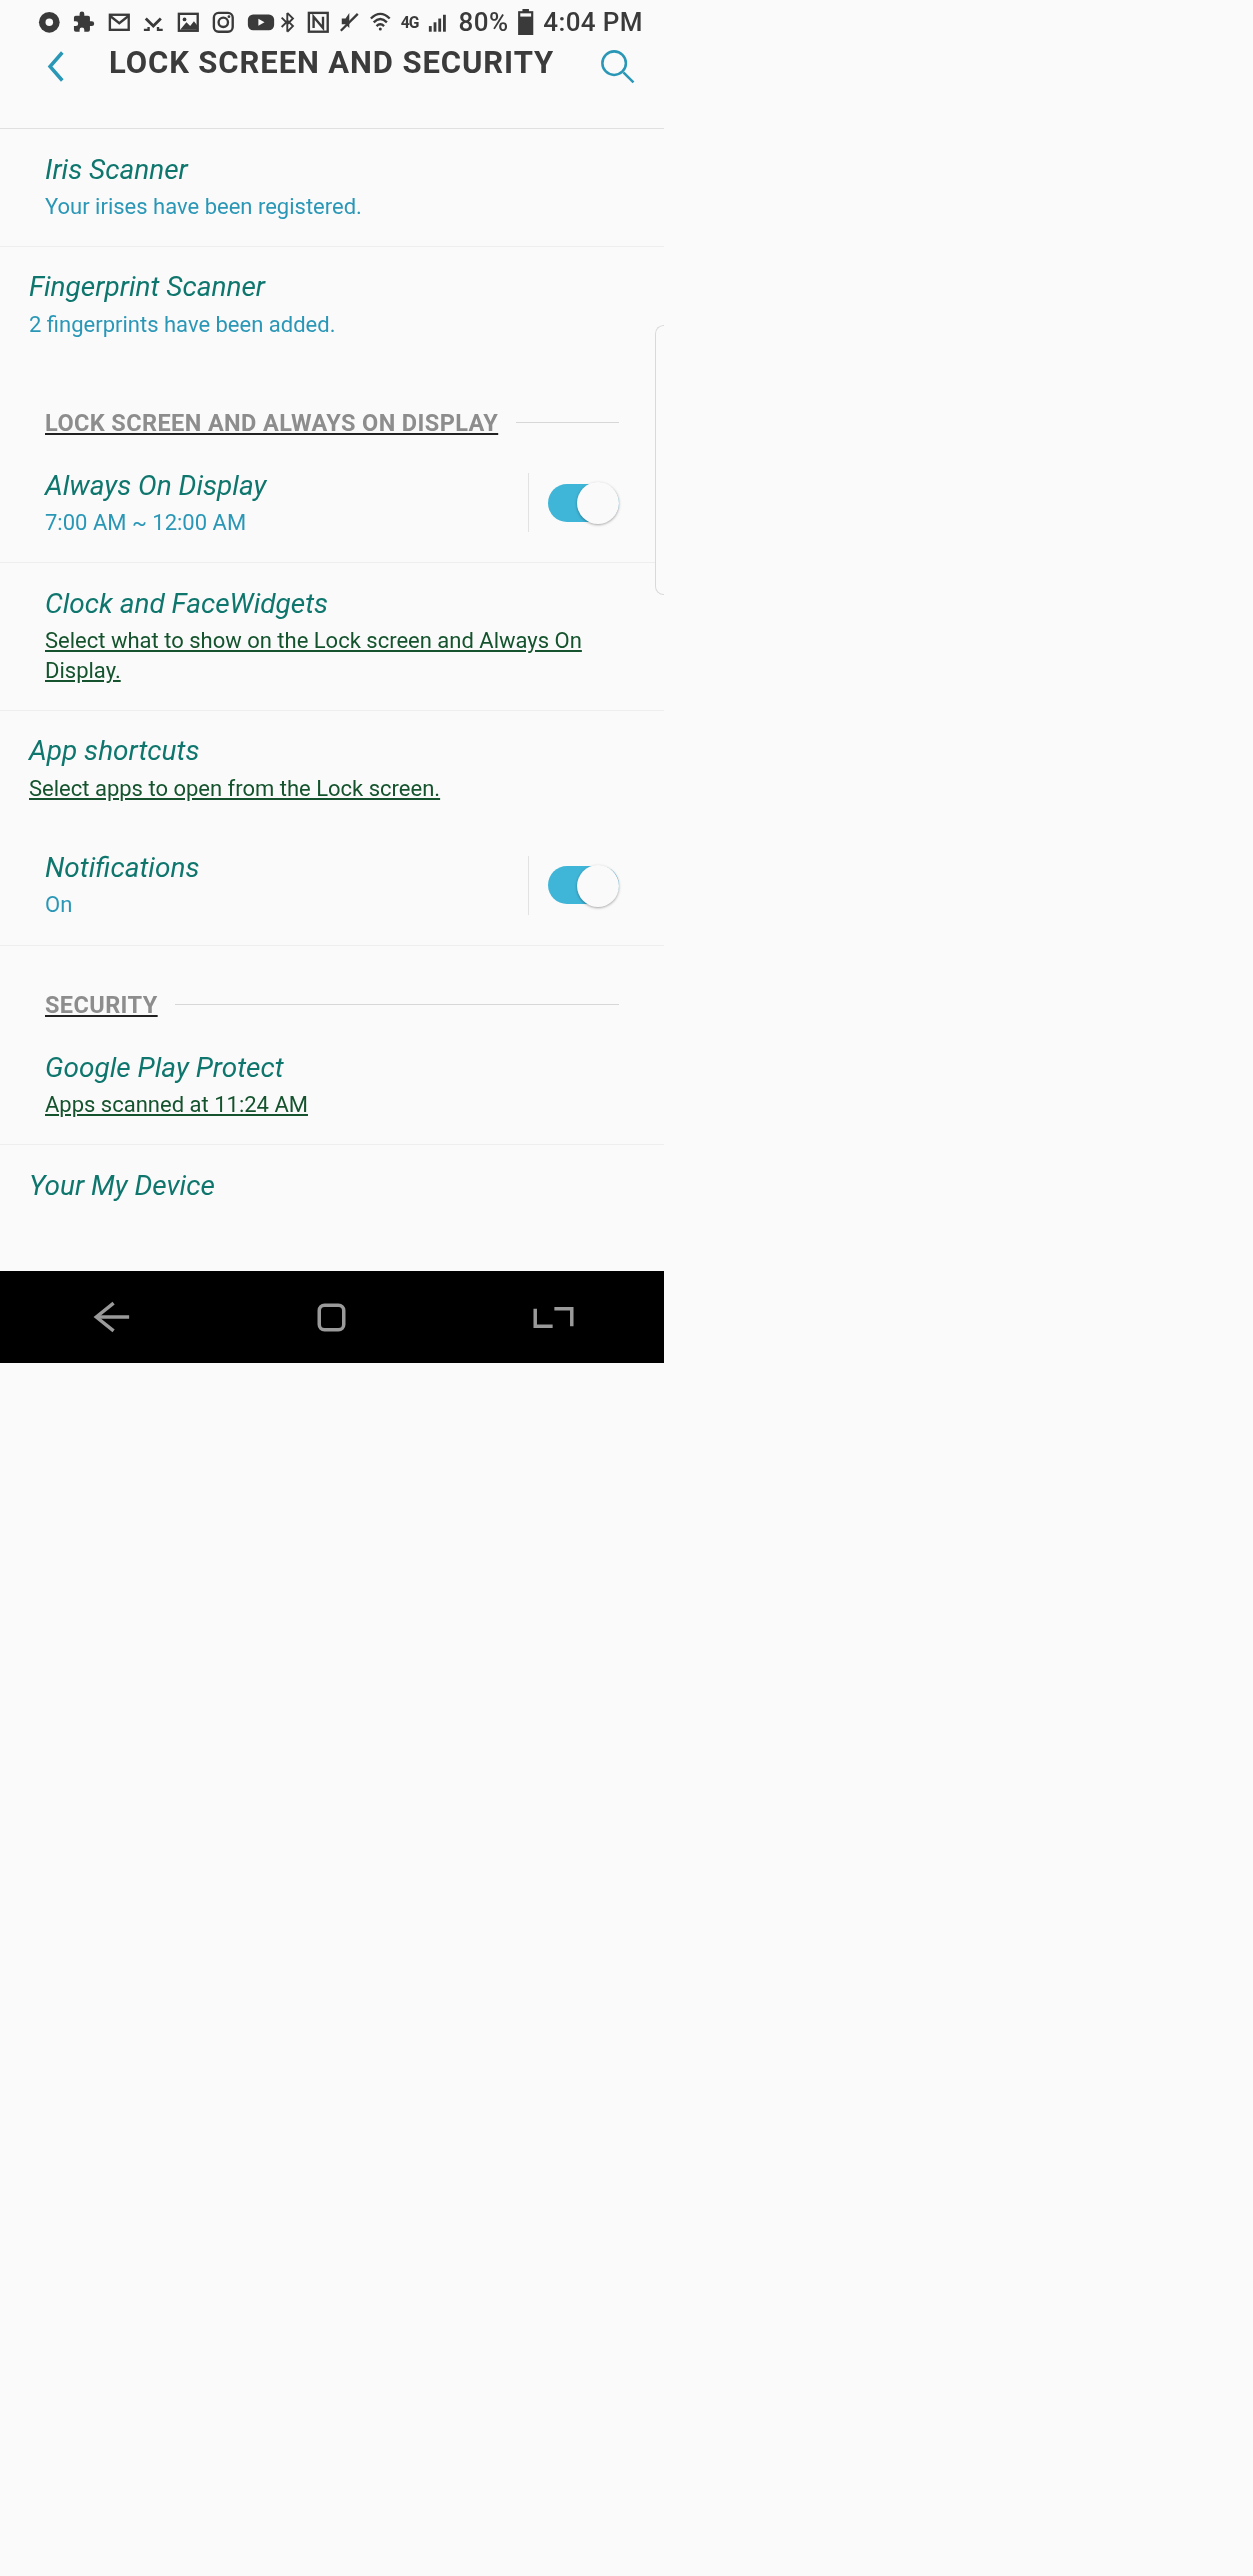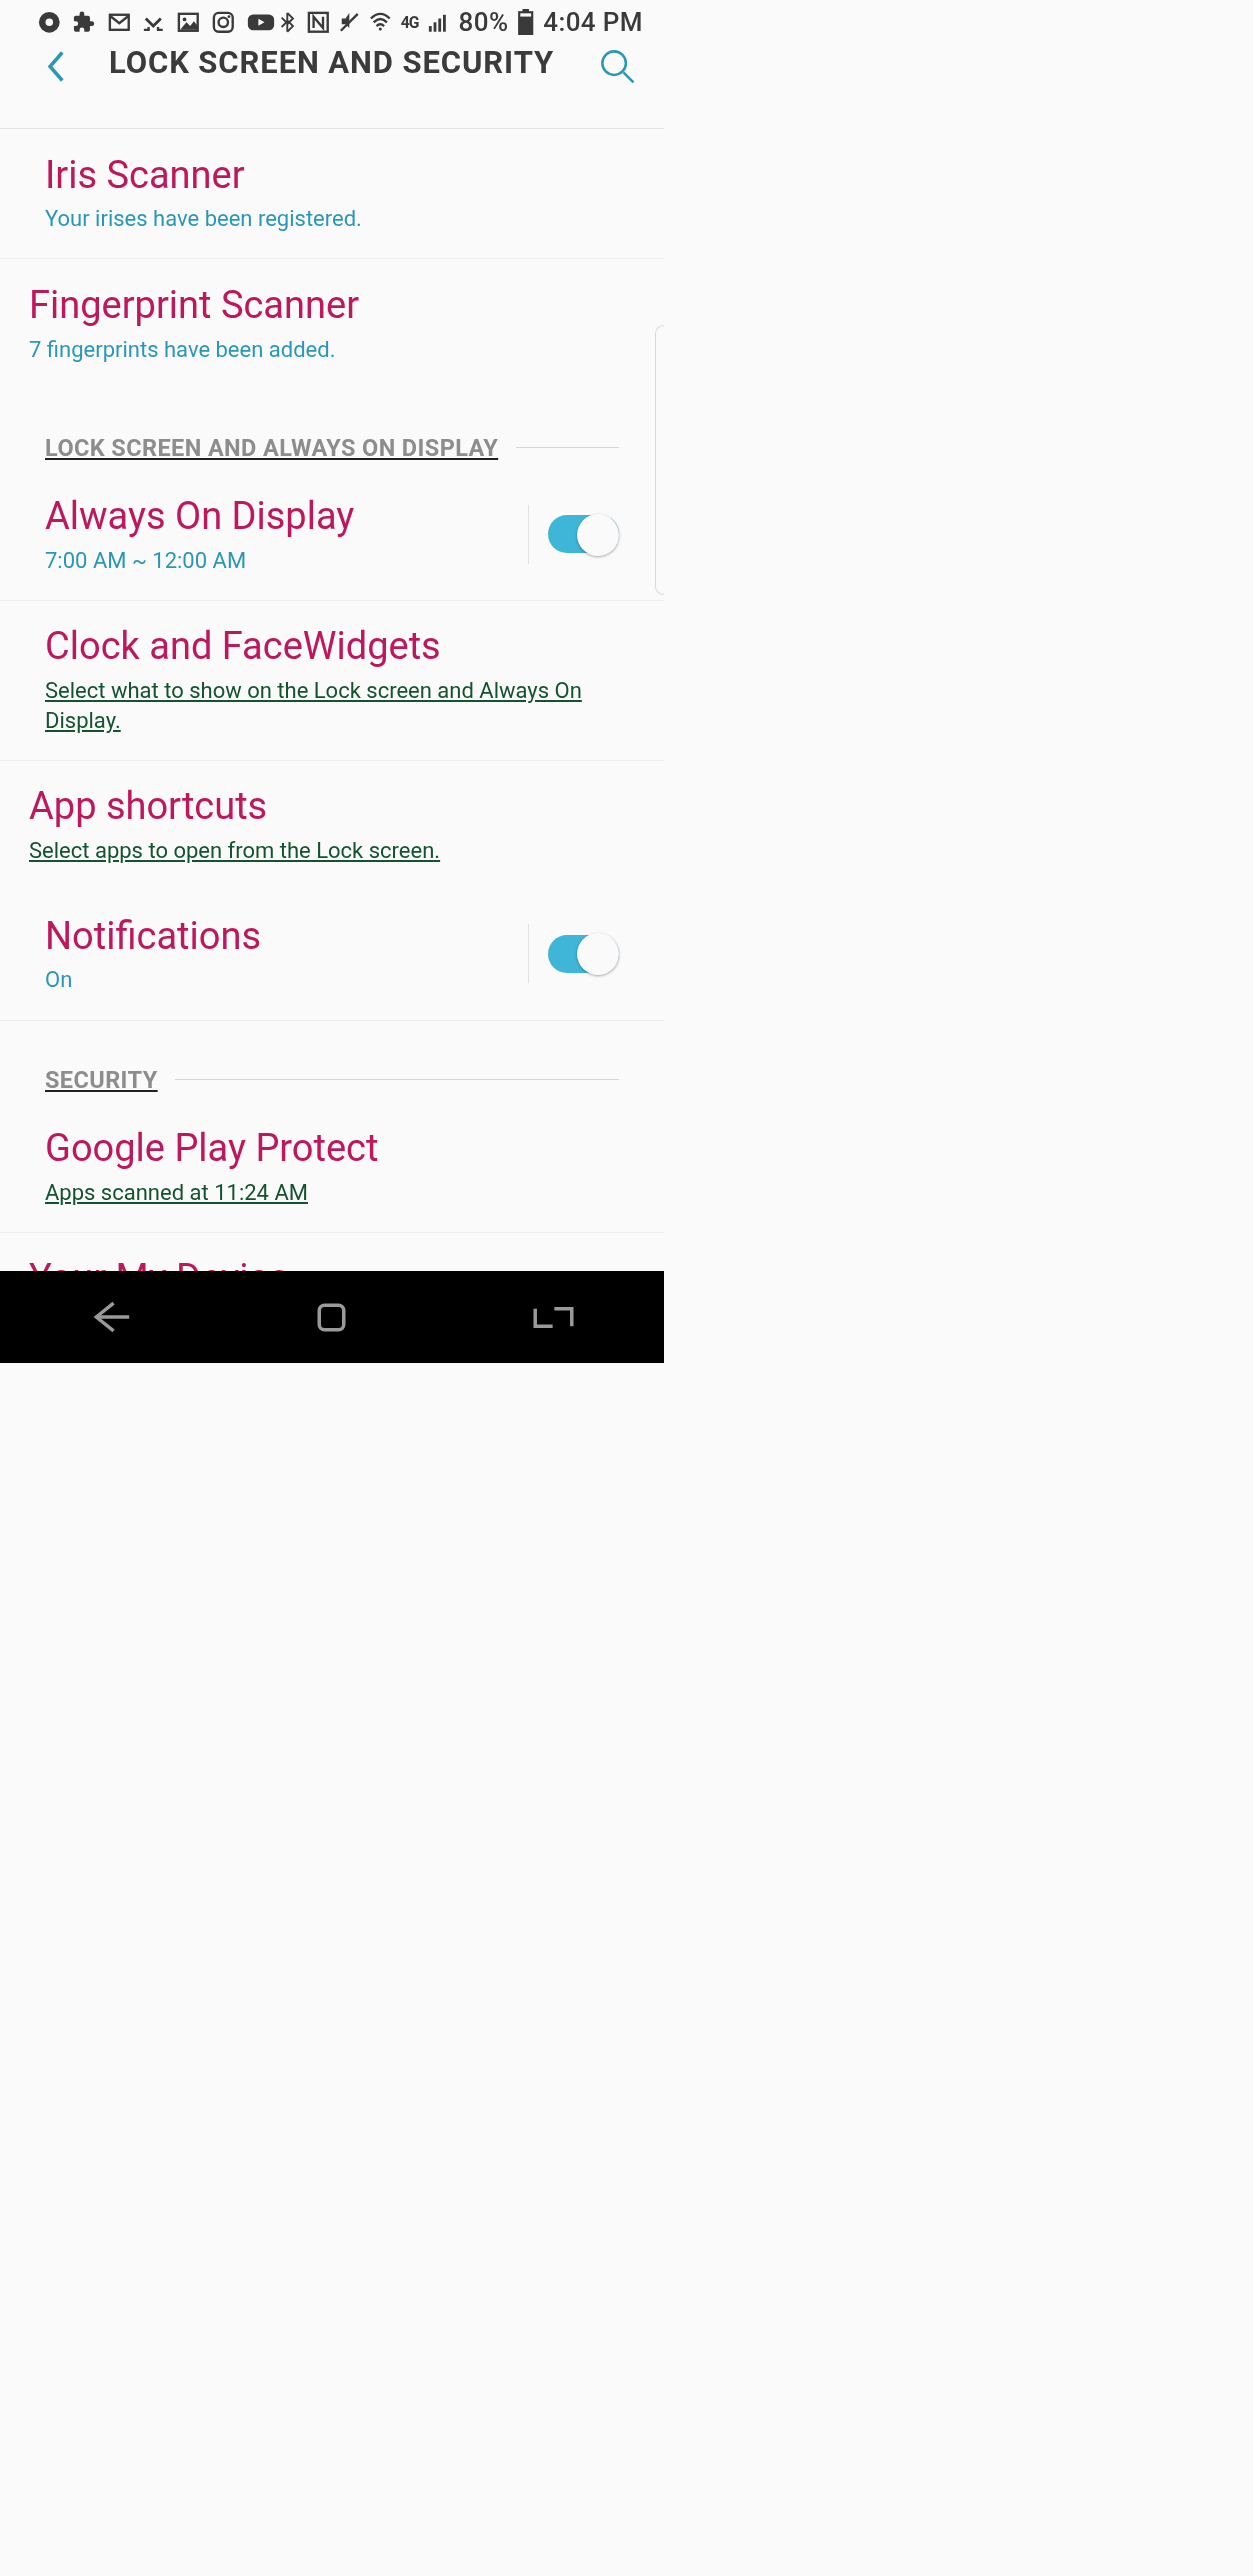--- a/index.html
+++ b/index.html
@@ -20,21 +20,21 @@
   .back svg { width: 22.6px; height: 35px; stroke: #2a97b7; stroke-width: 4; fill: none; }
   .app-title { flex: 1; font-size: 31px; font-weight: 700; letter-spacing: 0.9px; color: #3b3b3b; margin-left: 31px; }
   .search-btn { width: 45px; height: 45px; display: flex; align-items: center; justify-content: center; }
   .search-btn svg { width: 37px; height: 37px; stroke: #2a97b7; stroke-width: 3; fill: none; }
 
   
   .list { flex: 1; overflow: hidden; }
   .row { padding: 22.6px 45px 24.4px; border-bottom: 0.9px solid #eeeeee; display: flex; align-items: center; }
   .row.noborder { border-bottom: none; padding-left: 29px; }
   .row-body { flex: 1; min-width: 0; }
-  .row-title { font-size: 38px; color: #be185d; line-height: 1.25; font-weight: 400; }
+  .row-title { font-size: 28px; color: #0f766e; line-height: 1.25; font-weight: 400; font-style: italic; }
   .row-sub { font-size: 22px; line-height: 1.35; margin-top: 5.2px; }
   .sub-accent { color: #2a97b7; }
   .sub-grey { color: #14532d; text-decoration: underline; }
   .section-hdr { display: flex; align-items: center; padding: 45px 45px 8.7px; gap: 17.4px; text-decoration: underline; }
   .section-hdr span { font-size: 23.5px; font-weight: 700; letter-spacing: 0.4px; color: #8d8d8d; white-space: nowrap; }
   .section-hdr .line { flex: 1; height: 0.9px; background: #d7d7d7; }
   .toggle-wrap { display: flex; align-items: center; padding-left: 19px; height: 59px; border-left: 0.9px solid #e2e2e2; margin-left: 14px; }
   .toggle { width: 71px; height: 38px; border-radius: 19px; position: relative; background: #3fb6d8; }
   .toggle .knob { position: absolute; right: 0; top: -1.7px; width: 42px; height: 42px; border-radius: 50%; background: #fafafa; box-shadow: 0 0.9px 2.6px rgba(0,0,0,0.35); }
 
@@ -165,21 +165,21 @@
     <div class="row">
       <div class="row-body">
         <div class="row-title">Iris Scanner</div>
         <div class="row-sub sub-accent">Your irises have been registered.</div>
       </div>
     </div>
 
     <div class="row noborder">
       <div class="row-body">
         <div class="row-title">Fingerprint Scanner</div>
-        <div class="row-sub sub-accent">7 fingerprints have been added.</div>
+        <div class="row-sub sub-accent">2 fingerprints have been added.</div>
       </div>
     </div>
 
     <div class="section-hdr">
       <span>LOCK SCREEN AND ALWAYS ON DISPLAY</span>
       <div class="line"></div>
     </div>
 
     <div class="row">
       <div class="row-body">

